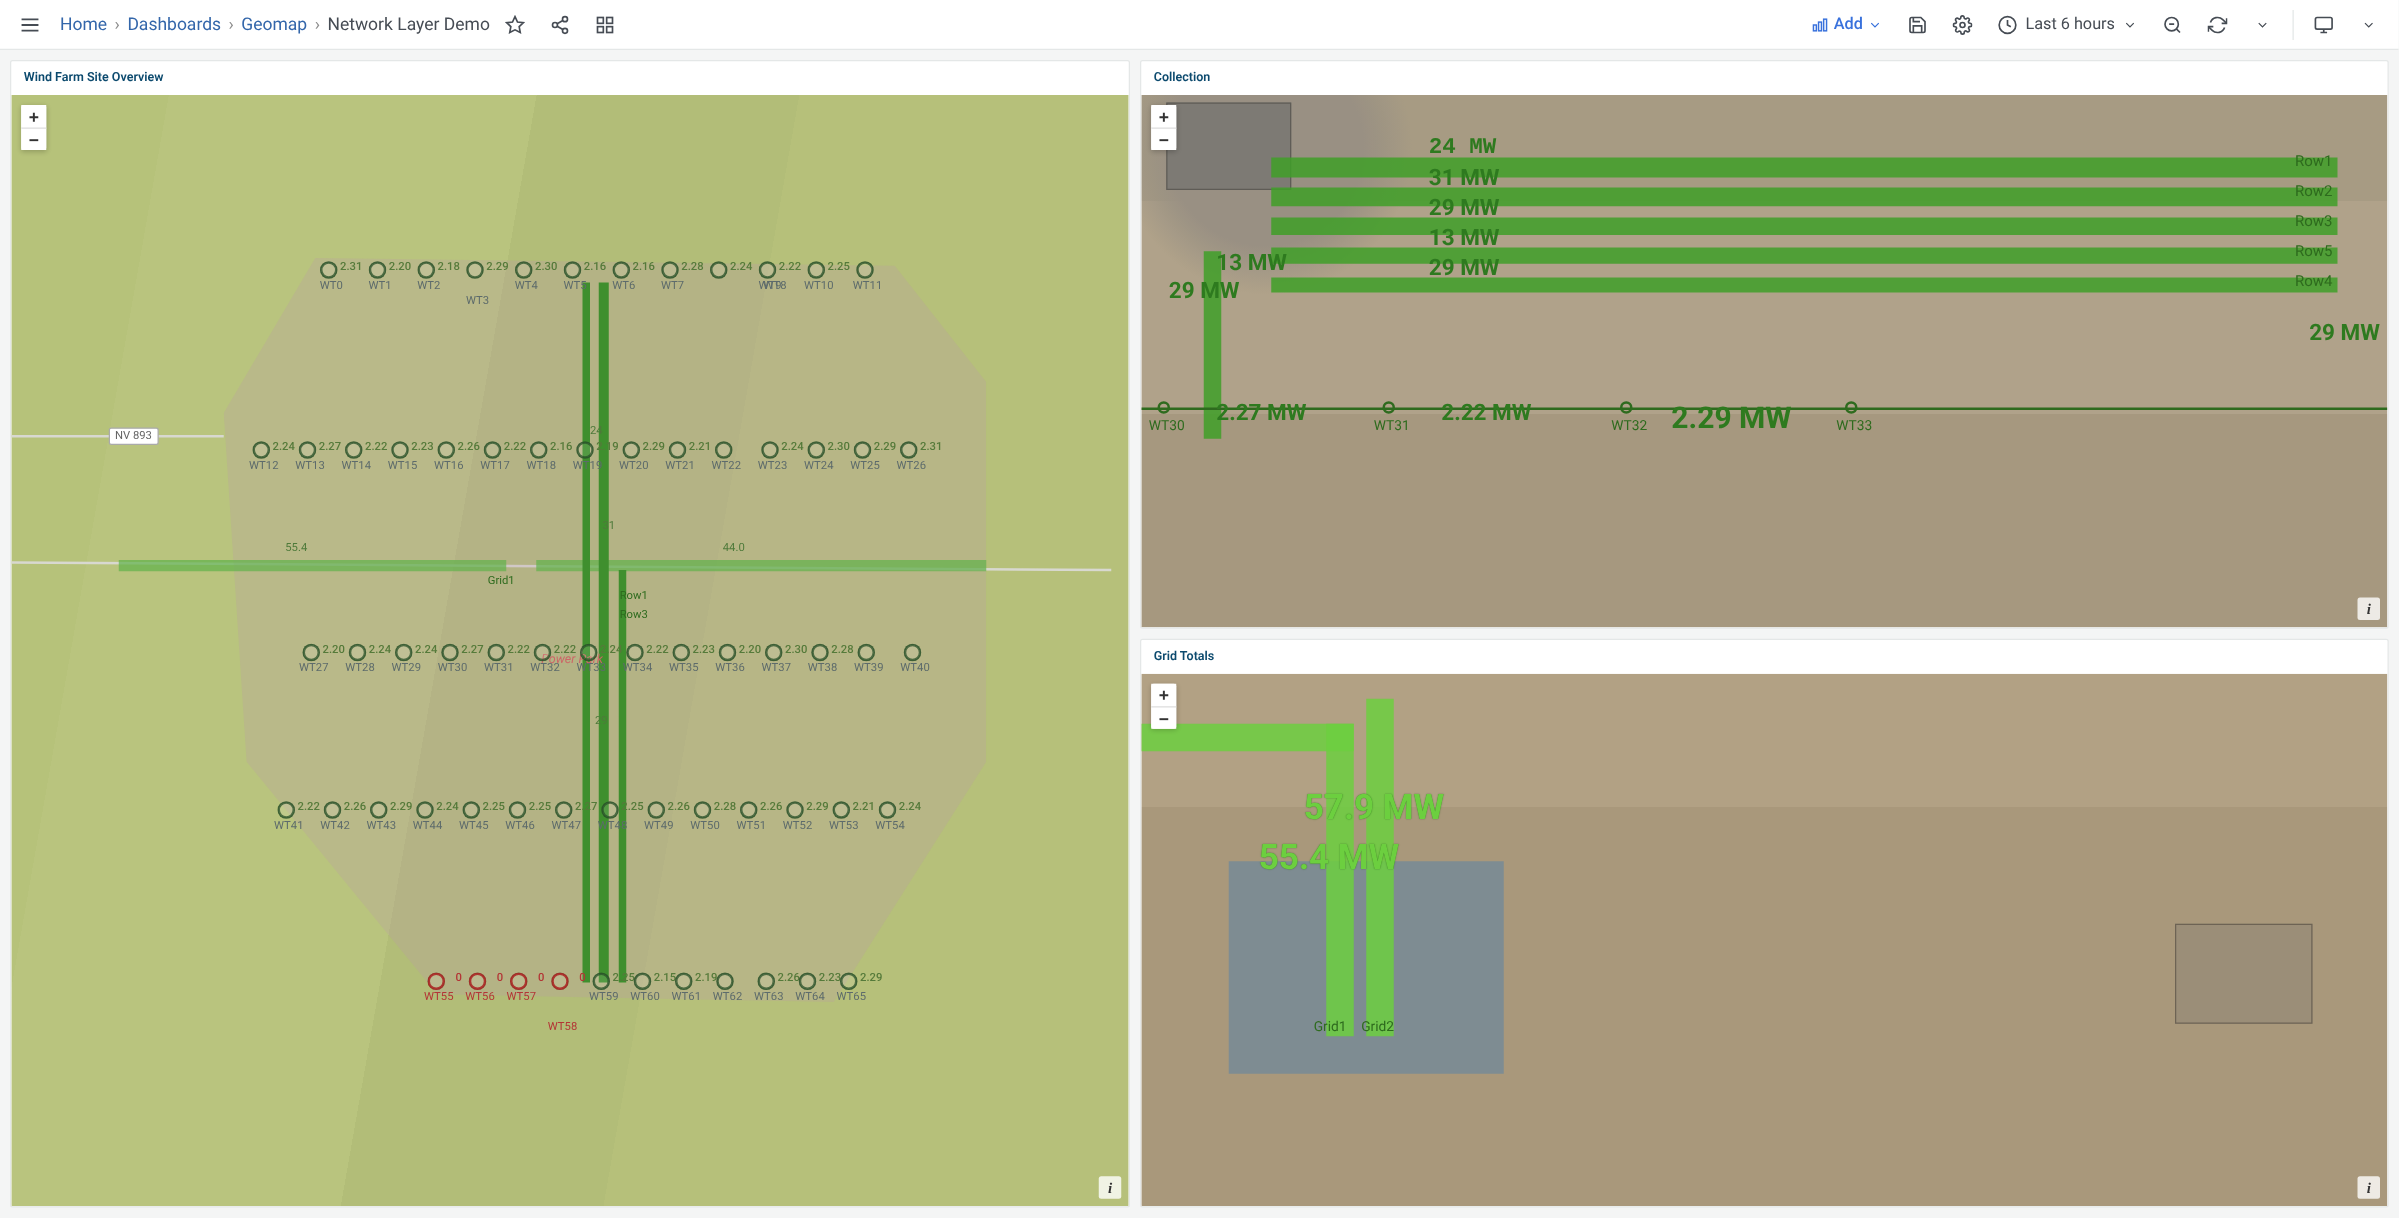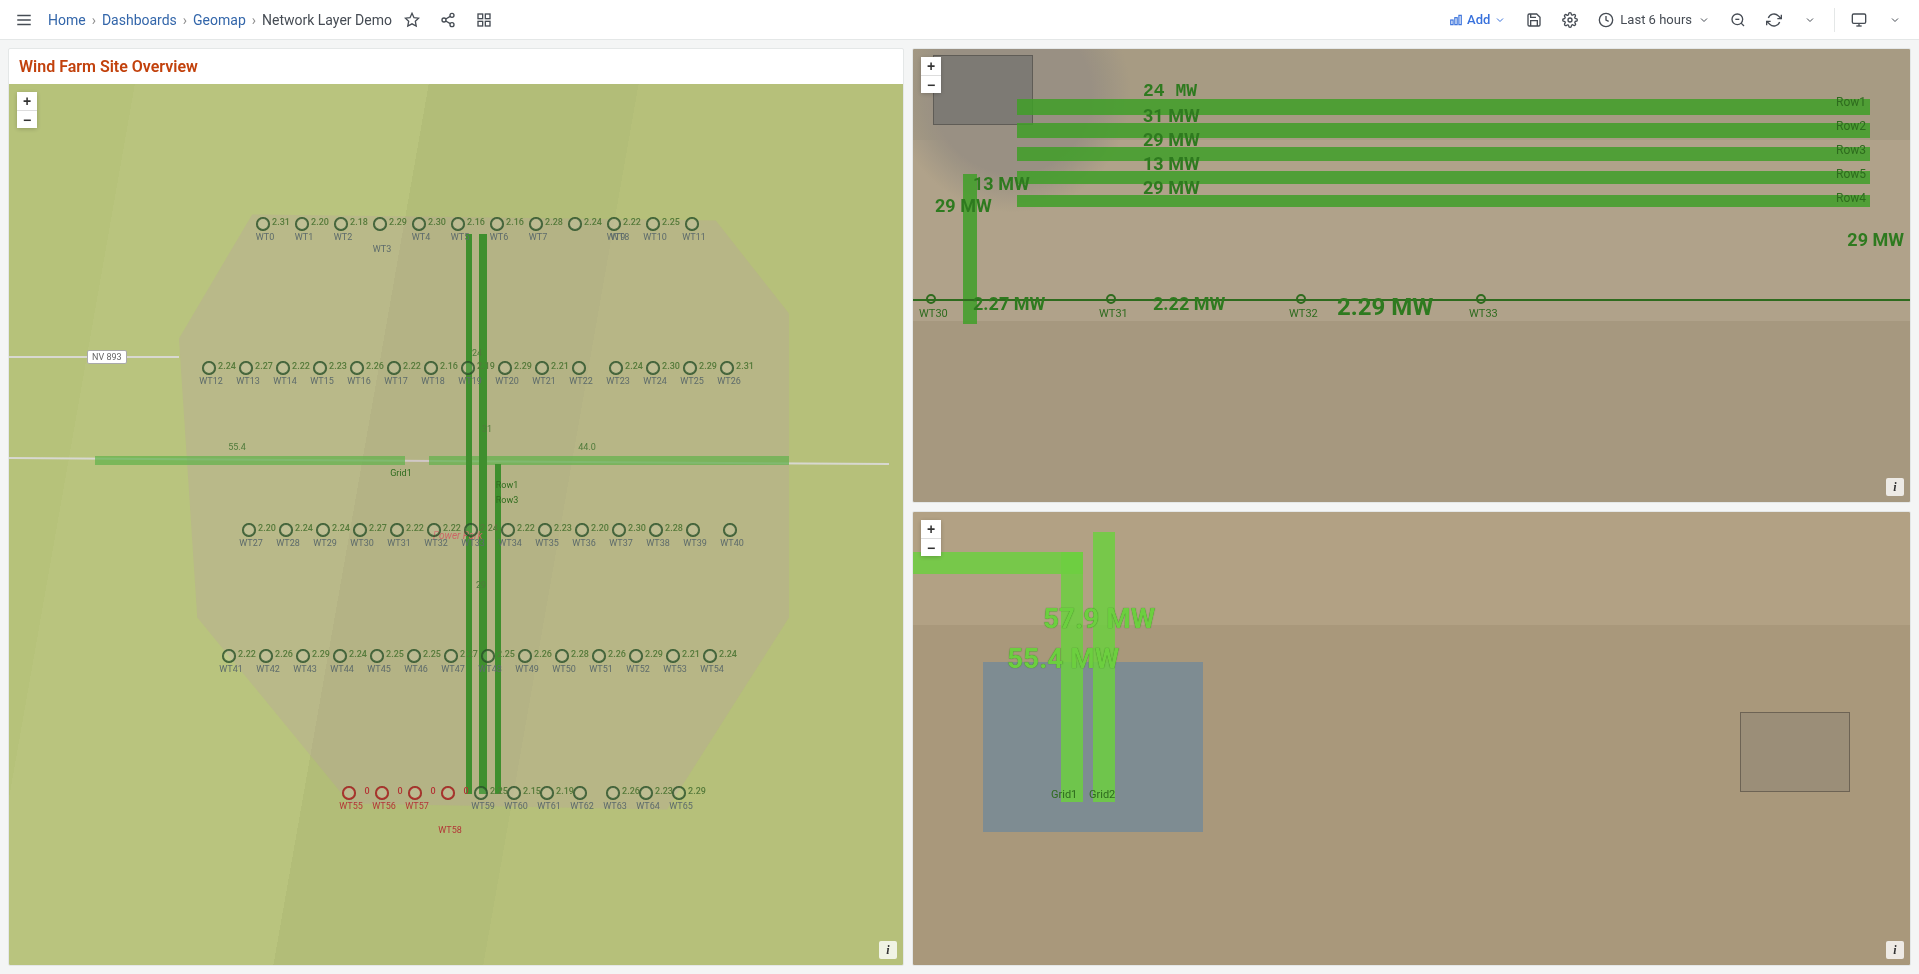--- a/index.html
+++ b/index.html
@@ -38,21 +38,21 @@
 .left-col { display:flex; }
 .right-col { display:flex; flex-direction:column; gap:8px; }
 .panel {
   background: #fff;
   border: 1px solid #e4e7e7;
   border-radius: 2px;
   display: flex; flex-direction: column;
   overflow: hidden;
 }
 .panel.left { width:100%; }
-.panel-header { padding: 8px 10px; font-weight: 600; font-size: 16px; color: #c2410c; }
+.panel-header { padding: 8px 10px; font-weight: 600; font-size: 10px; color: #0c4a6e; }
 .panel-body { position: relative; flex: 1; overflow: hidden; }
 
 .map-surface { position:absolute; inset:0; }
 
 .zoom-ctrl {
   position: absolute; top: 8px; left: 8px;
   background: #fff; border-radius: 2px;
   box-shadow: 0 1px 4px rgba(0,0,0,.2);
   display:flex; flex-direction:column;
 }
@@ -495,20 +495,21 @@
           <button>−</button>
         </div>
         <div class="attrib">i</div>
       </div>
     </div>
   </div>
 
   <div class="right-col">
 
     <div class="panel" style="flex:1">
+      <div class="panel-header">Collection</div>
       <div class="panel-body">
         <div class="map-surface">
           <div class="sat-bg"></div>
           <div class="bldg" style="left:20px;top:6px;width:100px;height:70px"></div>
 
           <div id="coll-rows">
               <div class="flow-arrow" style="left: 104px; top: 50px; height: 16px; right: 40px;"></div>
               <div class="flow-big dk" style="left: 230px; top: 32px; font-size: 18px; font-family: Liberation Mono, monospace;">24 MW</div>
               <div class="row-txt" style="right: 44px; top: 46px;">Row1</div>
               <div class="flow-arrow" style="left: 104px; top: 74px; height: 15px; right: 40px;"></div>
@@ -547,20 +548,21 @@
         </div>
         <div class="zoom-ctrl">
           <button>+</button>
           <button>−</button>
         </div>
         <div class="attrib">i</div>
       </div>
     </div>
 
     <div class="panel" style="flex:1">
+      <div class="panel-header">Grid Totals</div>
       <div class="panel-body">
         <div class="map-surface">
           <div class="gt-bg"></div>
           <div class="gt-roof" style="left:70px;top:150px;width:220px;height:170px"></div>
           <div class="gt-bldg" style="right:60px;top:200px;width:110px;height:80px"></div>
           <div class="gt-flow" style="left:0;top:40px;width:170px;height:22px"></div>
           <div class="gt-flow" style="left:148px;top:40px;width:22px;height:250px"></div>
           <div class="gt-flow" style="left:180px;top:20px;width:22px;height:270px"></div>
           <div class="flow-big xl" style="left:130px;top:90px">57.9 MW</div>
           <div class="flow-big xl" style="left:94px;top:130px">55.4 MW</div>

